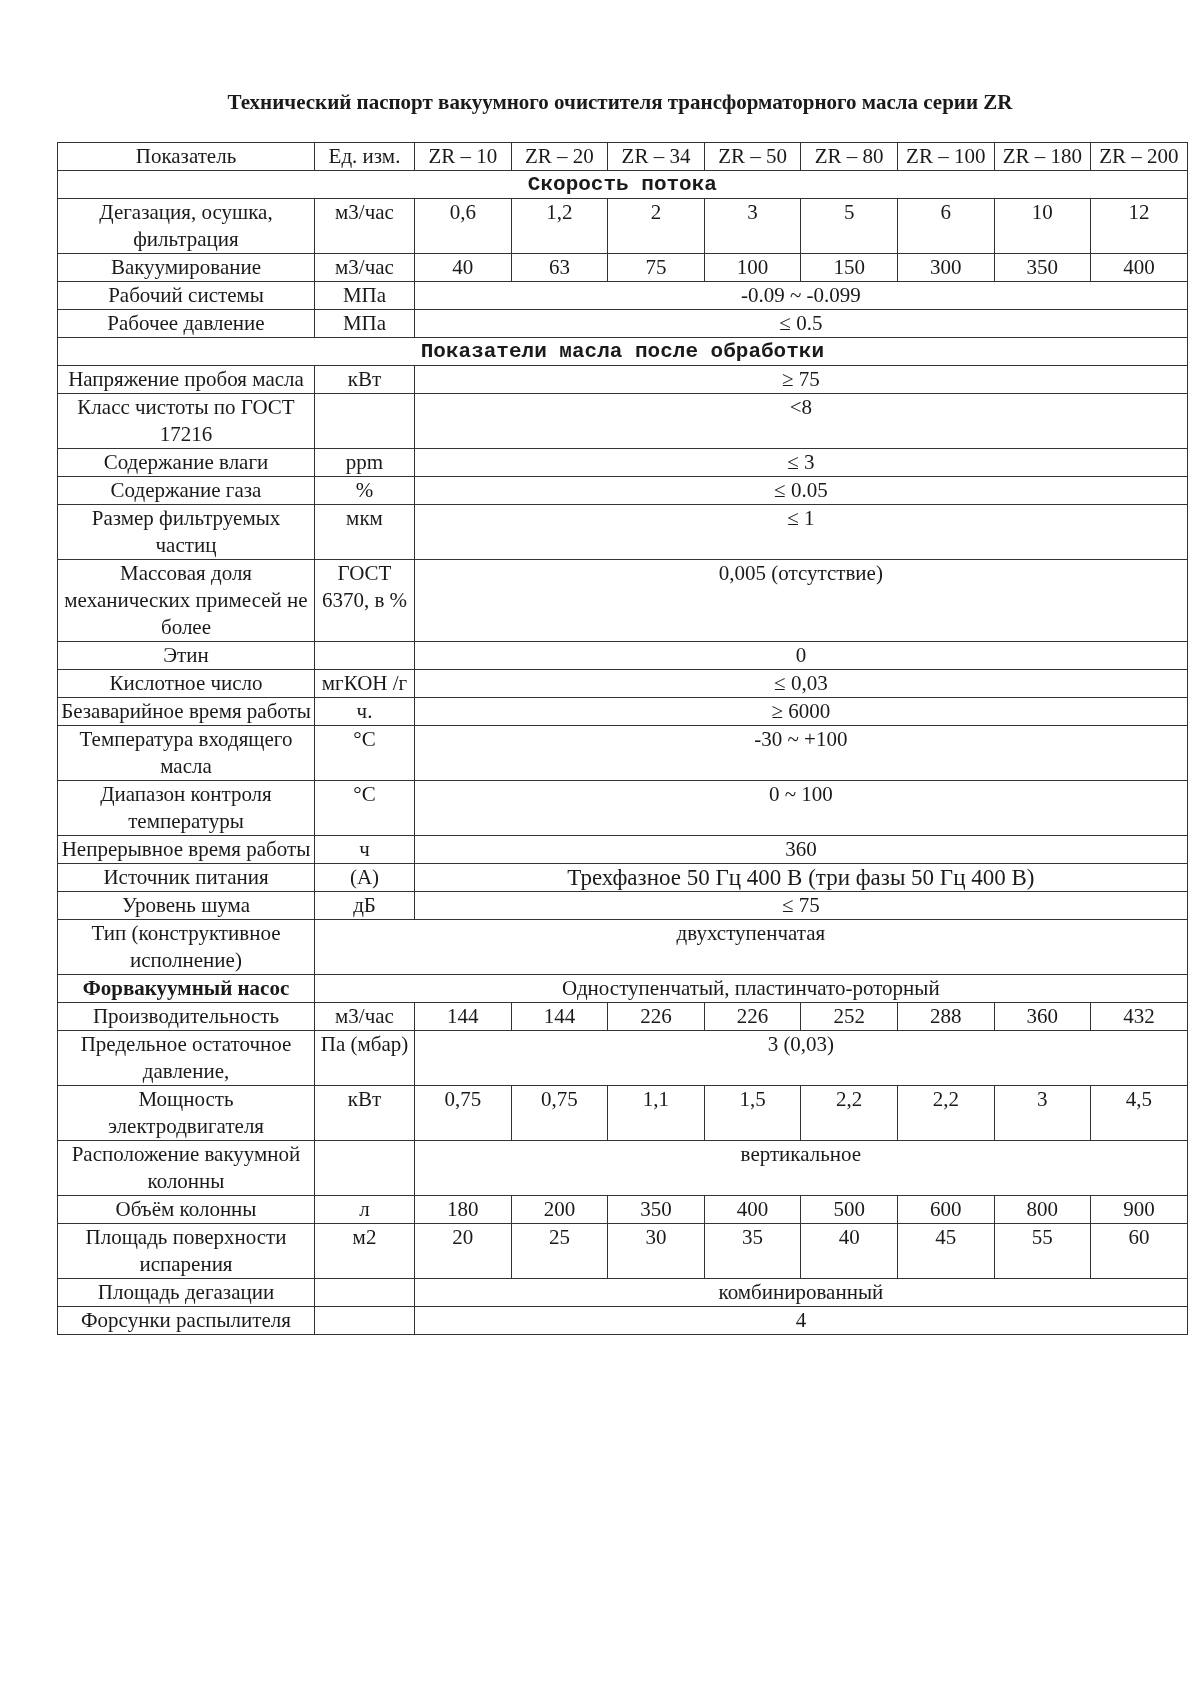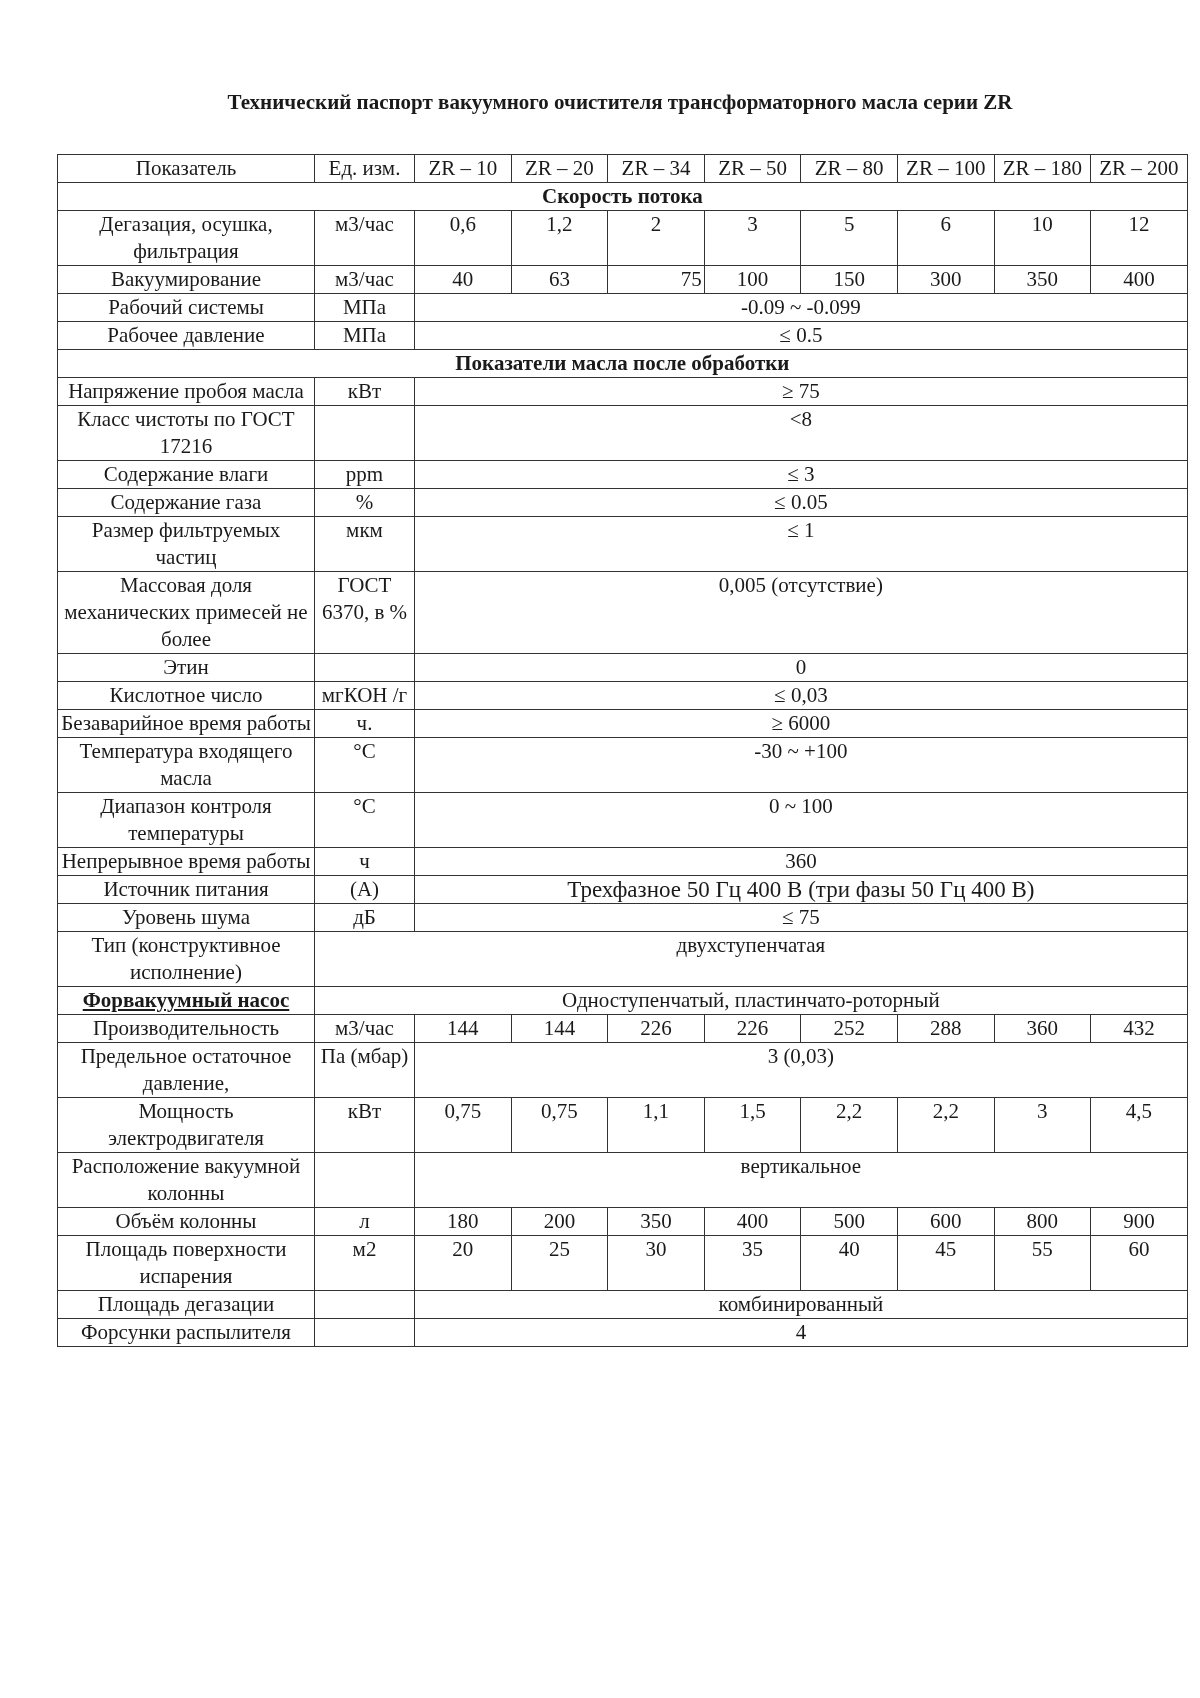--- a/index.html
+++ b/index.html
@@ -1,21 +1,21 @@
 <!DOCTYPE html>
 <html><head>
 <meta charset="utf-8">
 <style>
   html, body { margin: 0; padding: 0; background: #ffffff; }
   body { width: 1200px; height: 1698px; position: relative; font-family: "Liberation Serif", "DejaVu Serif", serif; color: #1a1a1a; }
   .title { position: absolute; left: 0; top: 90px; width: 1240px; text-align: center; font-weight: bold; font-size: 21px; }
-  table.spec { position: absolute; left: 57px; top: 154px; width: 1130px; border-collapse: collapse; table-layout: fixed; font-size: 21px; line-height: 27px; }
+  table.spec { position: absolute; left: 57px; top: 142px; width: 1130px; border-collapse: collapse; table-layout: fixed; font-size: 21px; line-height: 27px; }
   table.spec td { border: 1.5px solid #333; text-align: center; vertical-align: top; padding: 0 2px 0 2px; }
-  table.spec td.section { font-weight: bold; }
-  table.spec td.bold { font-weight: bold; text-decoration: underline; }
+  table.spec td.section { font-weight: bold; font-family: Liberation Mono, monospace; }
+  table.spec td.bold { font-weight: bold; }
   col.c-name { width: 257px; }
   col.c-unit { width: 100px; }
   col.c-m { width: 96.6px; }
 </style>
 </head>
 <body>
 
 <div class="title">Технический паспорт вакуумного очистителя трансформаторного масла серии ZR</div>
 
 <table class="spec">
@@ -58,21 +58,21 @@
       <td>5</td>
       <td>6</td>
       <td>10</td>
       <td>12</td>
     </tr>
     <tr>
       <td>Вакуумирование</td>
       <td>м3/час</td>
       <td>40</td>
       <td>63</td>
-      <td style="text-align:right">75</td>
+      <td style="text-align:center">75</td>
       <td>100</td>
       <td>150</td>
       <td>300</td>
       <td>350</td>
       <td>400</td>
     </tr>
     <tr>
       <td>Рабочий системы</td>
       <td>МПа</td>
       <td colspan="8">-0.09 ~ -0.099</td>

